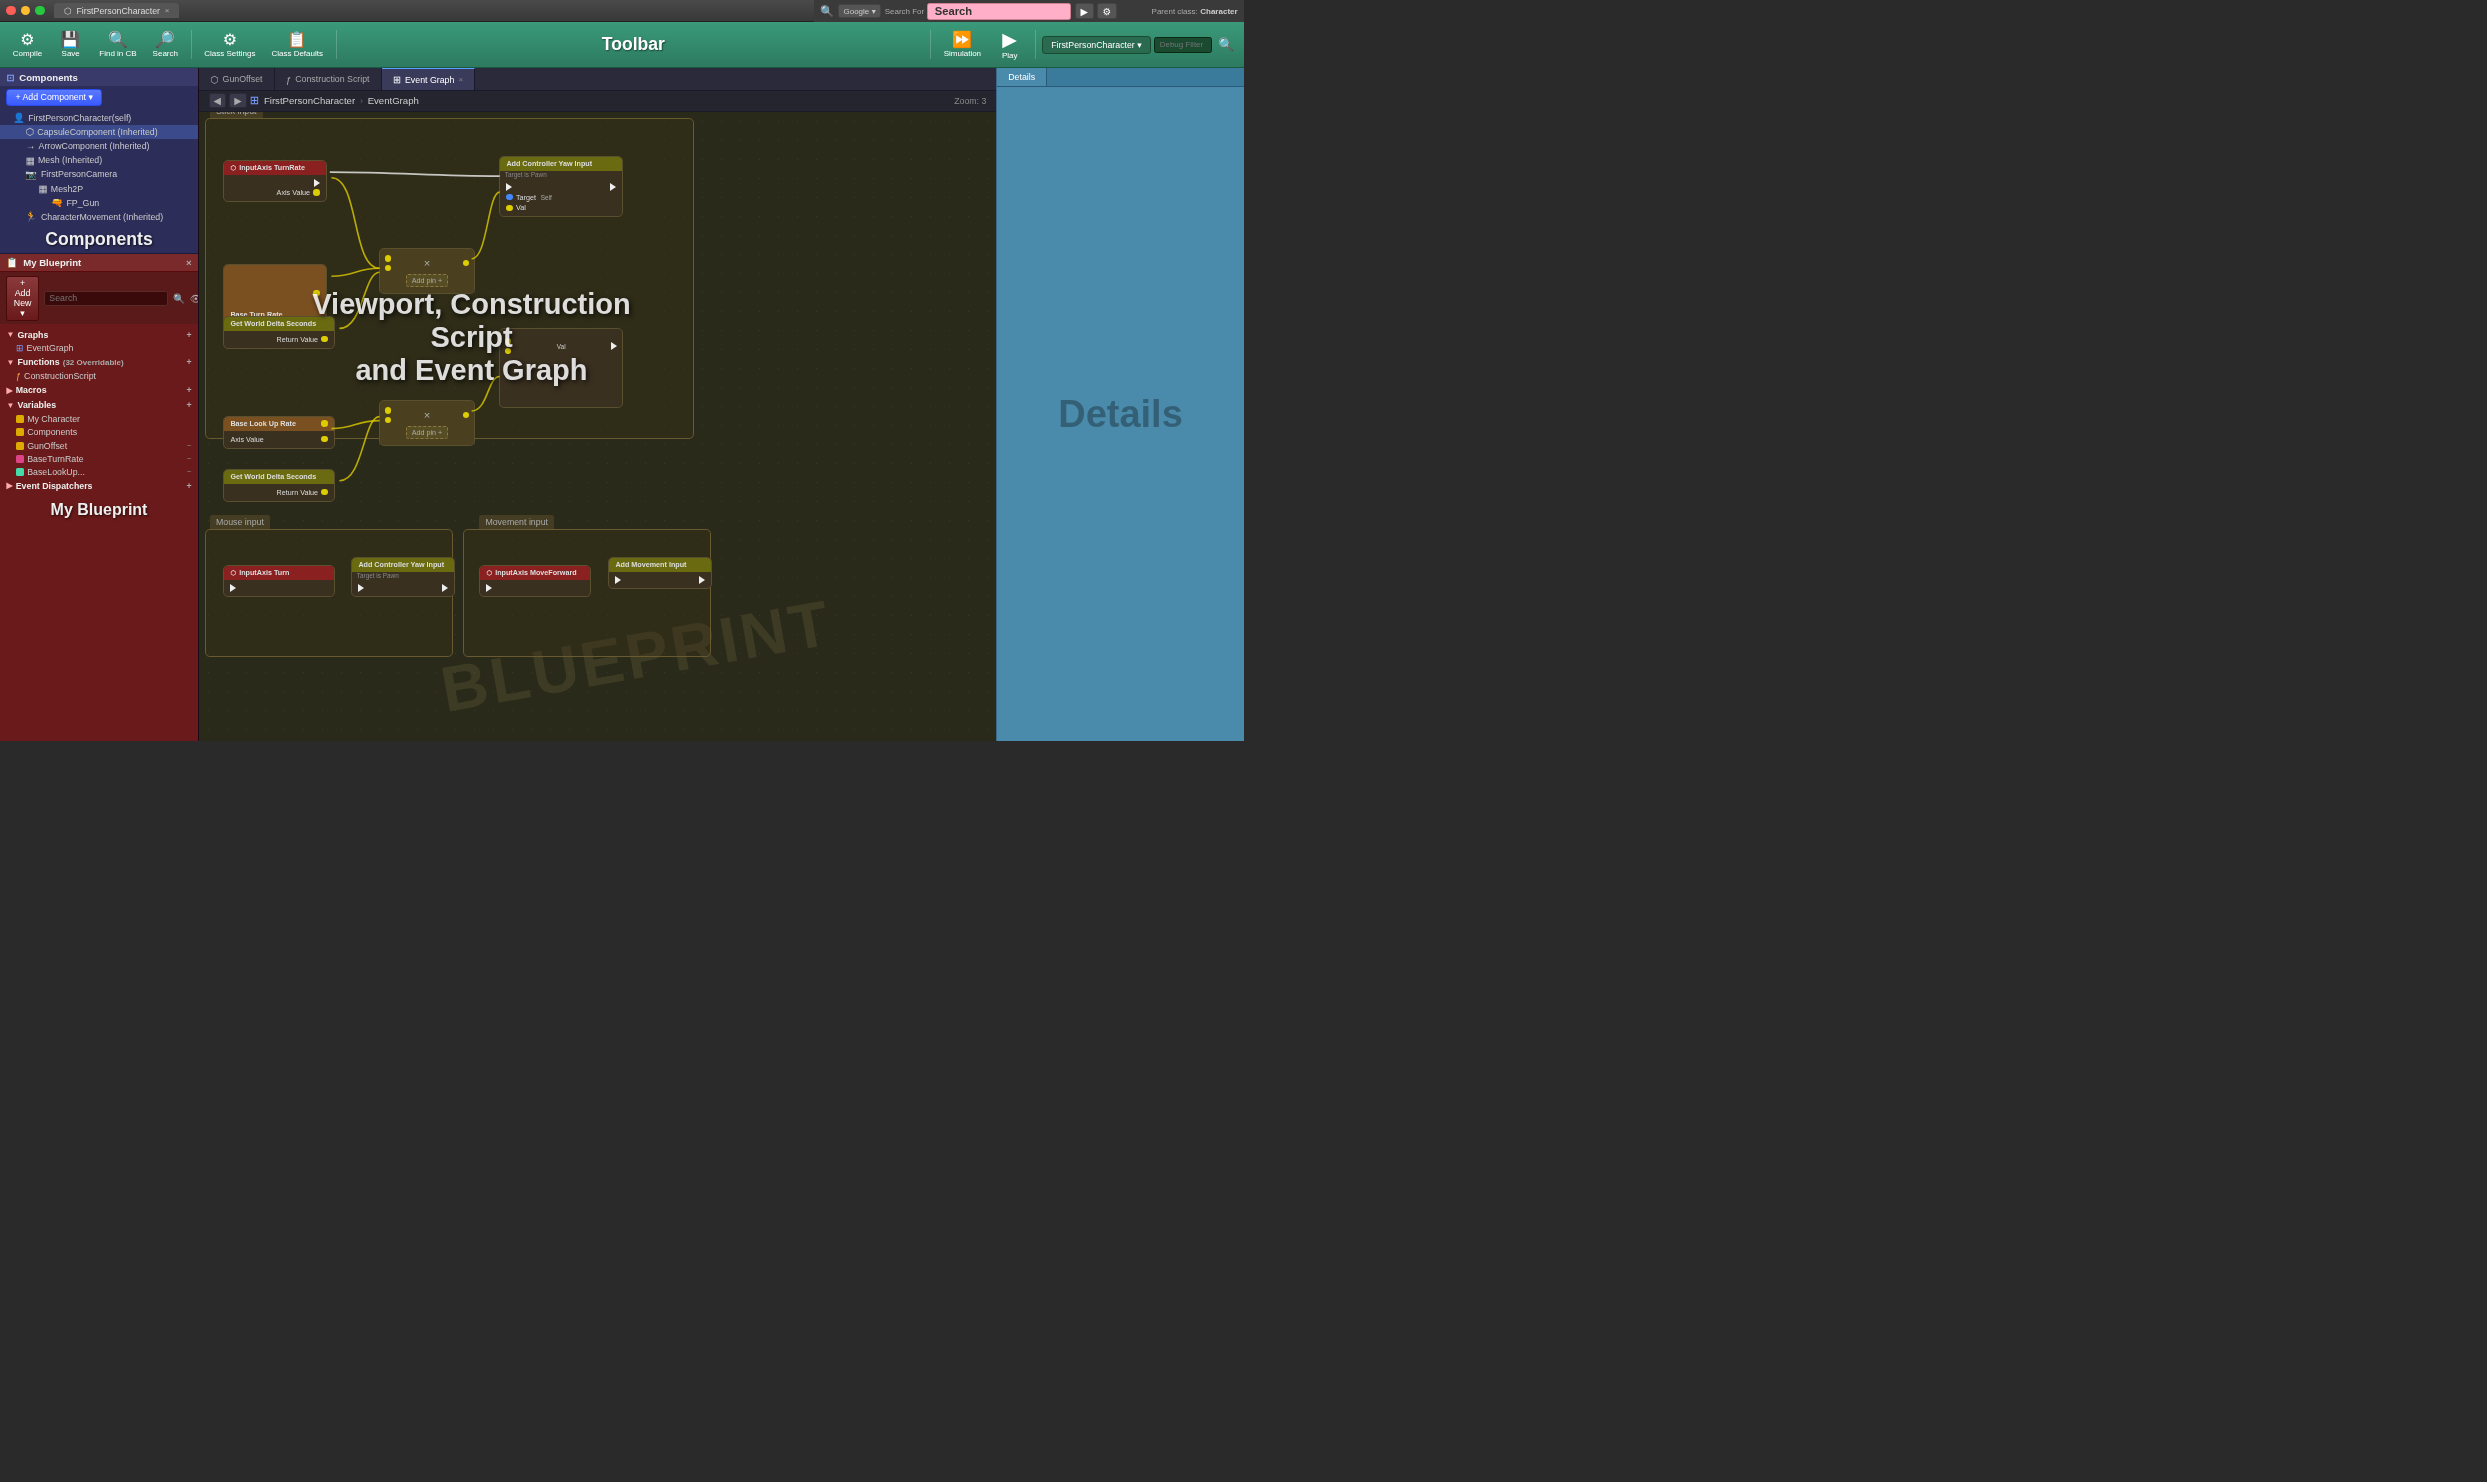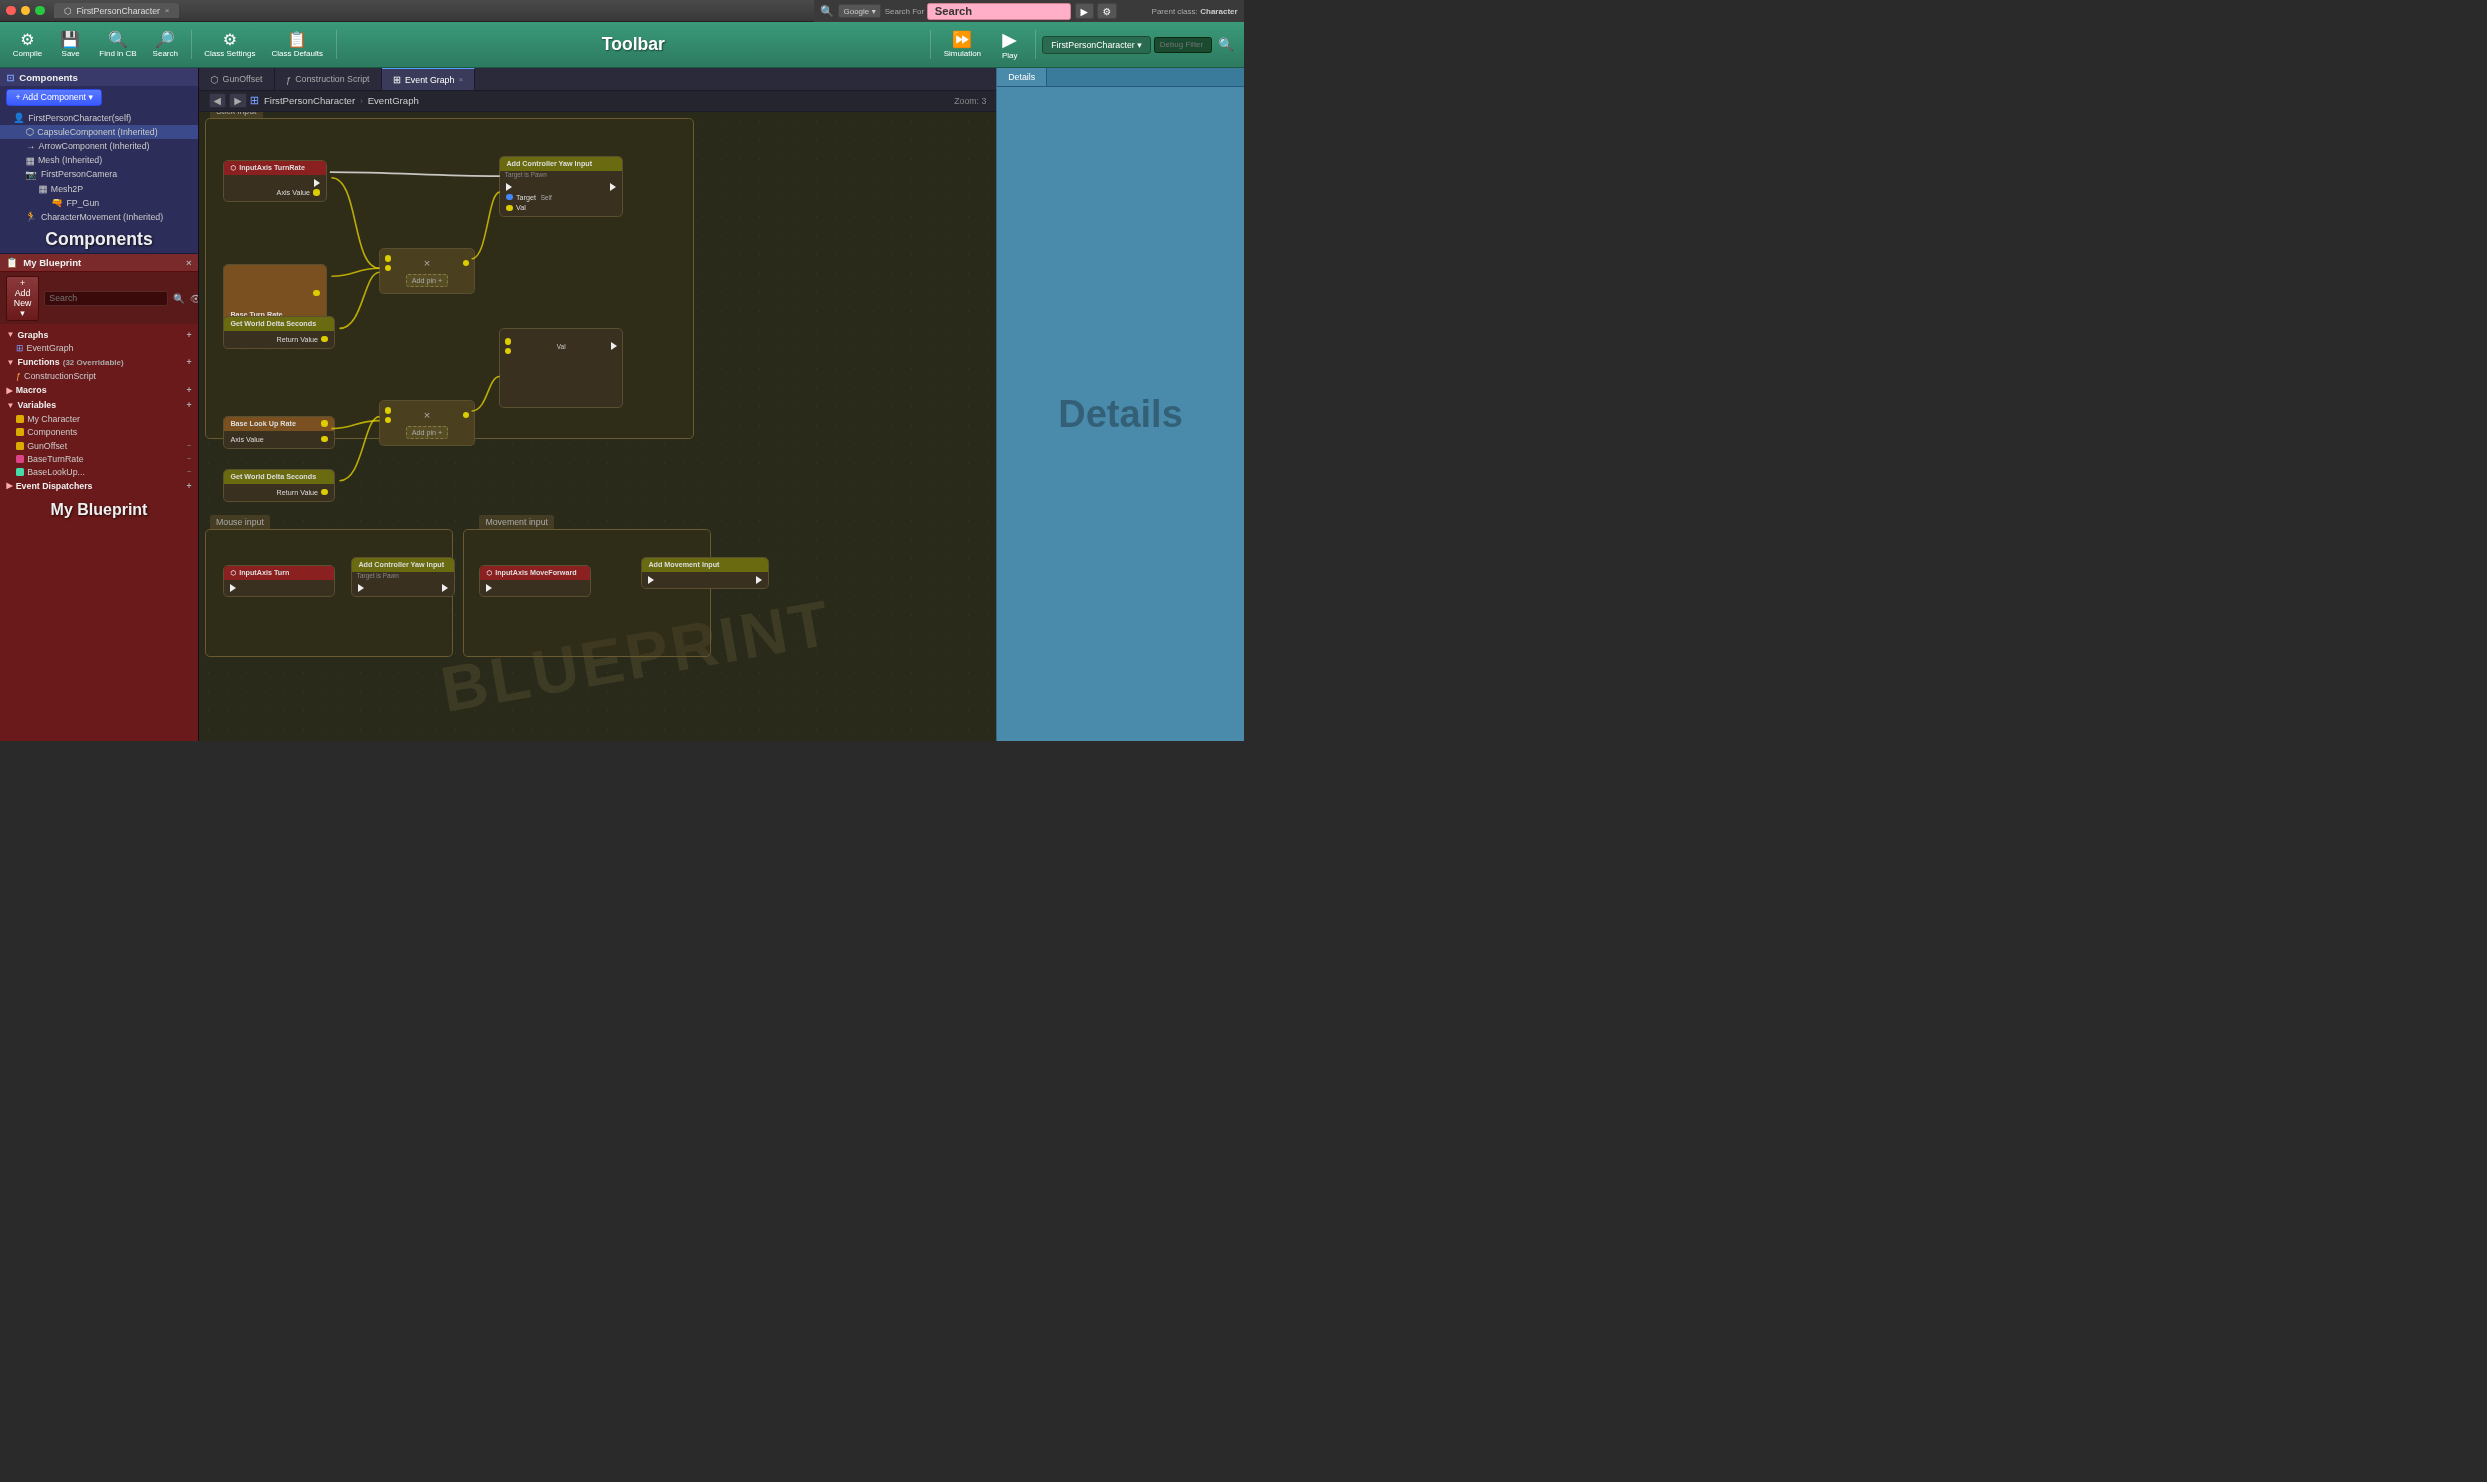--- a/index.html
+++ b/index.html
@@ -951,21 +951,21 @@
           <span style="font-size:6.4px;">⬡</span>
           <span style="font-size:7.2px;">InputAxis MoveForward</span>
         </div>
         <div class="node-body">
           <div class="node-pin">
             <span class="pin-triangle"></span>
           </div>
         </div>
       </div>
 
-      <div class="bp-node" style="left:409px;top:445px;width:128px;margin-left:33px;">
+      <div class="bp-node" style="left:409px;top:445px;width:104px;">
         <div class="node-header node-header-olive">
           <span style="font-size:7.2px;">Add Movement Input</span>
         </div>
         <div class="node-body">
           <div class="node-pin">
             <span class="pin-triangle"></span>
             <span style="flex:1;"></span>
             <span class="pin-triangle-out"></span>
           </div>
         </div>
@@ -982,20 +982,23 @@
         <path d="M 340 183 C 360 183 360 100 375 100" stroke="#ddcc00" stroke-width="2" fill="none" opacity="0.8"></path>
 
         <path d="M 163 75 C 250 75 290 80 375 80" stroke="#eeeeee" stroke-width="2" fill="none" opacity="0.8"></path>
 
         <path d="M 175 460 C 205 460 205 380 225 380" stroke="#ddcc00" stroke-width="2" fill="none" opacity="0.8"></path>
         <path d="M 165 395 C 195 395 195 385 225 385" stroke="#ddcc00" stroke-width="2" fill="none" opacity="0.8"></path>
 
         <path d="M 340 373 C 360 373 360 330 375 330" stroke="#ddcc00" stroke-width="2" fill="none" opacity="0.8"></path>
       </svg>
 
+      <div class="canvas-overlay-text" style="left:72px;top:176px;width:401px;">
+        Viewport, Construction Script<br>and Event Graph
+      </div>
     </div>
   </div>
 
   <div id="details-panel">
     <div class="details-tabs">
       <div class="details-tab active">
         <span>Details</span>
       </div>
     </div>
     <div class="details-body">

